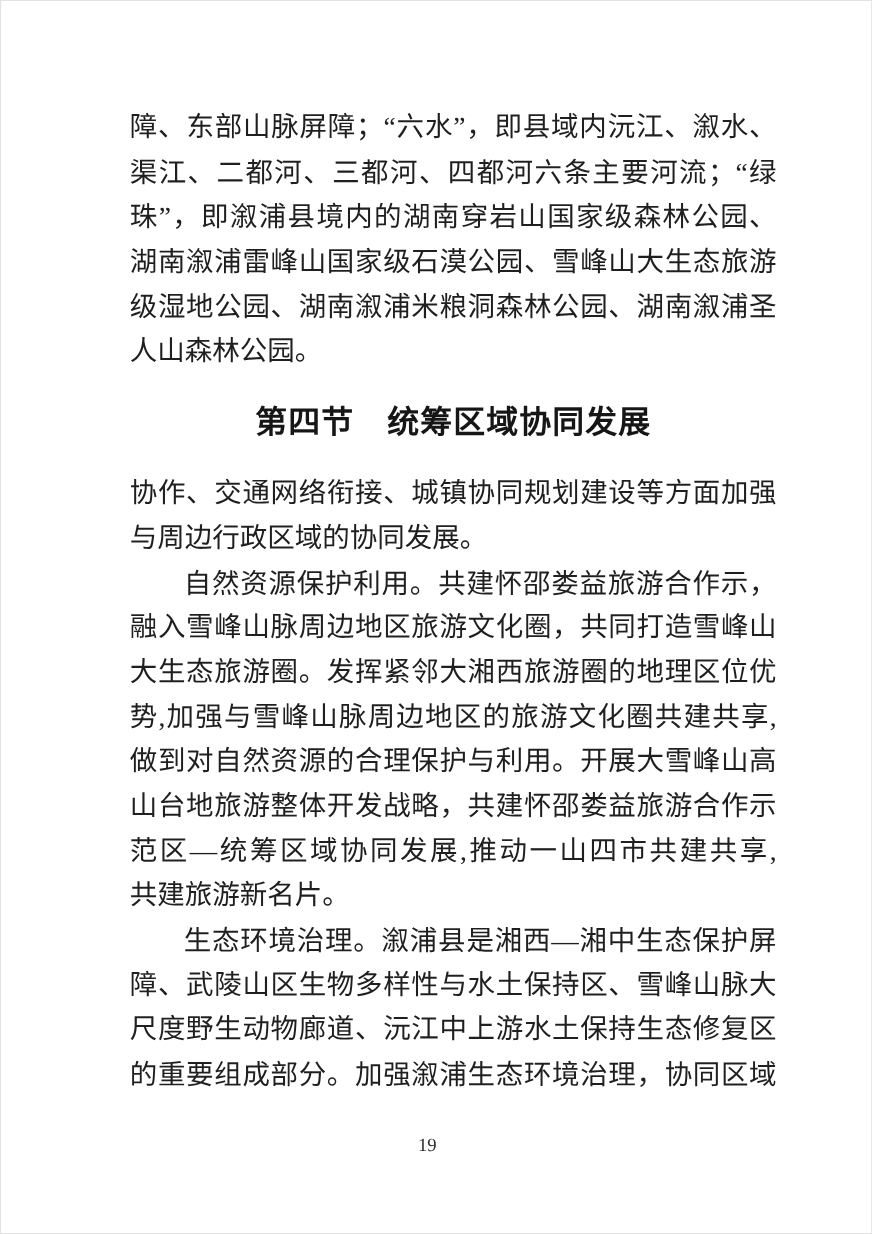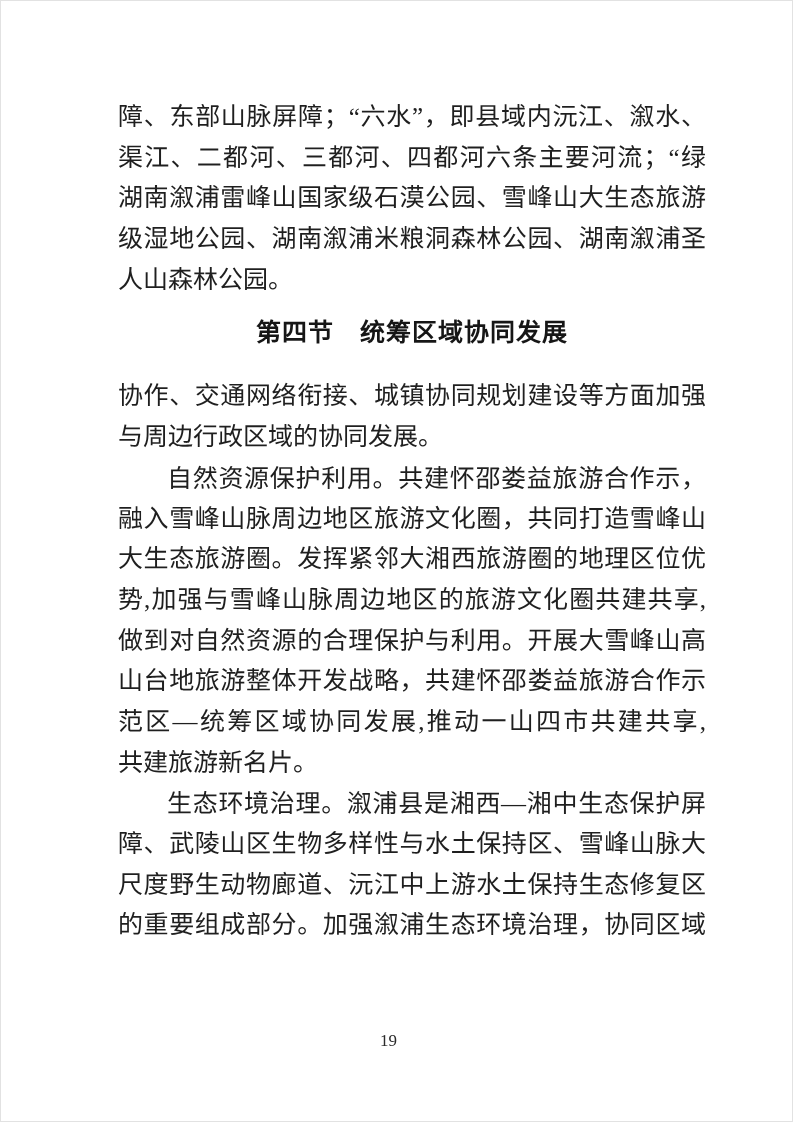--- a/index.html
+++ b/index.html
@@ -30,25 +30,25 @@
     text-align-last: justify;
     letter-spacing: 0;
   }
   .line.short { text-align-last: left; }
   .line.indent { padding-left: 49px; }
   .lead {
     font-family: "Liberation Sans", "DejaVu Sans", sans-serif;
     font-weight: normal;
   }
   .section-heading {
-    margin: 12px 0 24px 0;
+    margin: 24px 0 24px 0;
     text-align: center;
     font-family: "Liberation Sans", "DejaVu Sans", sans-serif;
     font-weight: bold;
-    font-size: 25px;
+    font-size: 29px;
     line-height: 40px;
     color: #161616;
     letter-spacing: 1px;
   }
   .page-number {
     position: absolute;
     left: 0; right: 16px; top: 1031px;
     text-align: center;
     font-family: "Liberation Serif", "DejaVu Serif", serif;
     font-size: 17px;
@@ -56,20 +56,21 @@
   }
 </style>
 </head>
 <body>
 
 <div class="page">
   <div class="textblock">
 
     <div class="line">障、东部山脉屏障；“六水”，即县域内沅江、溆水、</div>
     <div class="line">渠江、二都河、三都河、四都河六条主要河流；“绿</div>
+    <div class="line">珠”，即溆浦县境内的湖南穿岩山国家级森林公园、</div>
     <div class="line">湖南溆浦雷峰山国家级石漠公园、雪峰山大生态旅游圈</div>
     <div class="line">级湿地公园、湖南溆浦米粮洞森林公园、湖南溆浦圣</div>
     <div class="line short">人山森林公园。</div>
 
     <div class="section-heading">第四节　统筹区域协同发展</div>
 
     <div class="line">协作、交通网络衔接、城镇协同规划建设等方面加强</div>
     <div class="line short">与周边行政区域的协同发展。</div>
 
     <div class="line indent">

